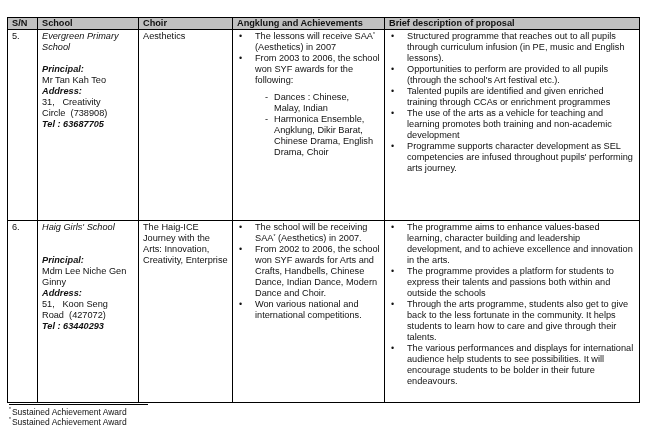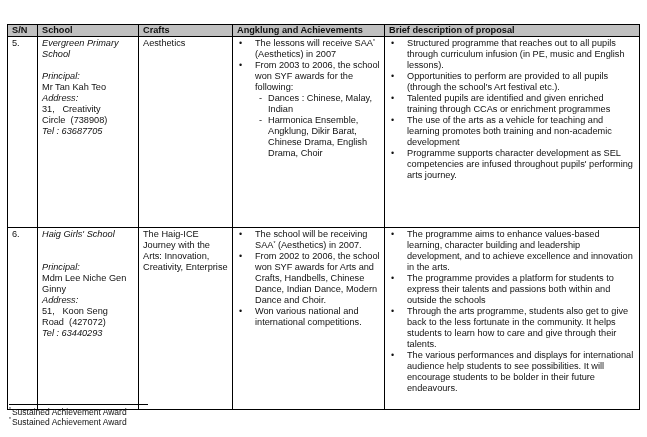--- a/index.html
+++ b/index.html
@@ -1,43 +1,43 @@
 <!DOCTYPE html>
 <html><head>
   <meta charset="utf-8">
   <style>
     html, body { margin: 0; padding: 0; background: #ffffff; }
     body {
       width: 647px; height: 437px; position: relative; overflow: hidden;
       font-family: "Liberation Sans", sans-serif; font-size: 9.2px; color: #111;
     }
     table.proposal {
-      position: absolute; left: 7px; top: 24px;
+      position: absolute; left: 7px; top: 17px;
       border-collapse: collapse; table-layout: fixed; width: 632px;
     }
     table.proposal th, table.proposal td {
       border: 1px solid #000; vertical-align: top; padding: 1px 4px 0 4px;
       line-height: 11px; text-align: left;
     }
     table.proposal th {
       background: #c0c0c0; font-weight: bold; height: 11px; padding-top: 0;
     }
     td.sn { text-align: center; padding-left: 2px; padding-right: 2px; }
     tr.row5 td { height: 189px; }
     tr.row6 td { height: 180px; }
     .school-name { display: block; font-style: italic; }
     .spacer { display: block; height: 11px; }
     .ital { display: block; }
-    .bi { font-style: italic; font-weight: normal; display: block; }
+    .bi { font-style: italic; font-weight: bold; display: block; }
     ul.bul { list-style: none; margin: 0; padding: 0; }
     ul.bul > li { position: relative; padding-left: 18px; }
     ul.bul > li::before {
       content: "\2022"; position: absolute; left: 2px; top: 0; font-size: 9px;
     }
-    ul.dash { list-style: none; margin: 0; padding: 0 0 0 4px; }
+    ul.dash { list-style: none; margin: 6px; padding: 0 0 0 4px; }
     ul.dash > li { position: relative; padding-left: 9px; }
     ul.dash > li::before { content: "-"; position: absolute; left: 0; top: 0; }
     sup.star { font-size: 5px; vertical-align: top; line-height: 6px; }
     .footnote-rule {
       position: absolute; left: 9px; top: 404px; width: 139px; height: 0;
       border-top: 1px solid #000;
     }
     .footnotes { position: absolute; left: 9px; top: 407px; font-size: 8.5px; line-height: 10px; }
     .footnotes .fn-star { font-size: 5px; vertical-align: top; line-height: 5px; margin-right: 1px; }
   </style>
@@ -49,21 +49,21 @@
     <col style="width:30px">
     <col style="width:101px">
     <col style="width:94px">
     <col style="width:152px">
     <col style="width:255px">
   </colgroup>
   <thead>
     <tr>
       <th>S/N</th>
       <th>School</th>
-      <th>Crafts</th>
+      <th>Choir</th>
       <th>Angklung and Achievements</th>
       <th>Brief description of proposal</th>
     </tr>
   </thead>
   <tbody>
 
     <tr class="row5">
       <td class="sn">5.</td>
       <td>
         <span class="school-name">Evergreen Primary School</span>

